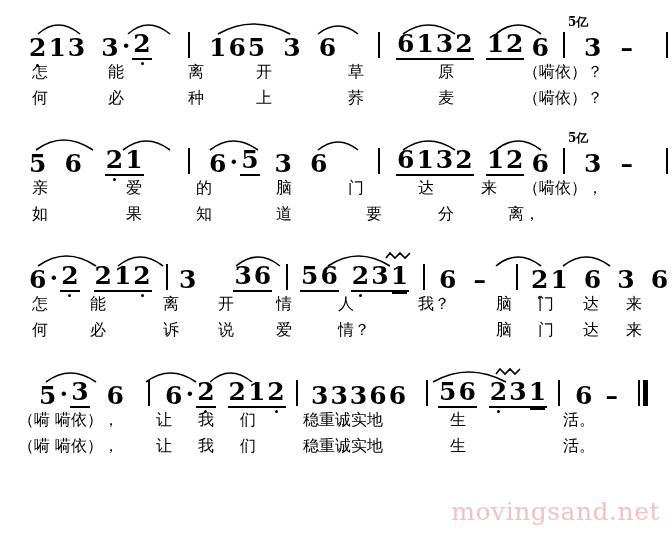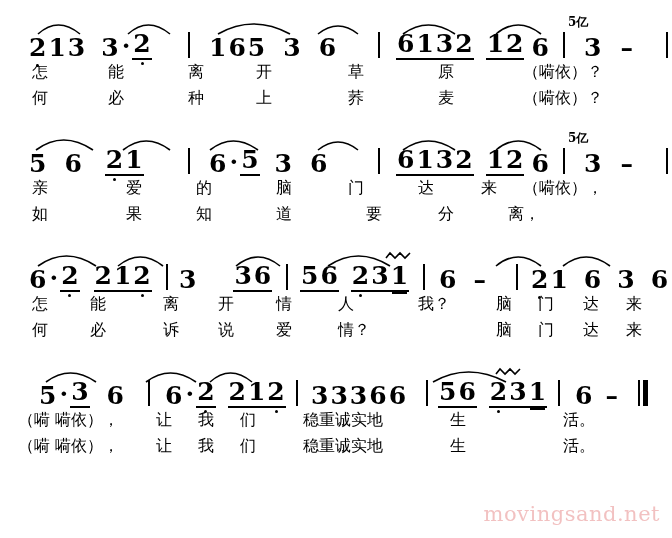--- a/index.html
+++ b/index.html
@@ -140,21 +140,21 @@
     white-space: nowrap;
     line-height: 1;
     top: 4px;
   }
 
   .watermark {
     position: absolute;
     right: 12px;
     bottom: 26px;
     font-family: "DejaVu Serif", serif;
-    font-size: 21px;
+    font-size: 25px;
     color: #f0b7b7;
     letter-spacing: 0.5px;
     opacity: 0.85;
   }
 </style>
 </head>
 <body>
 
 <div id="sheet">
 

